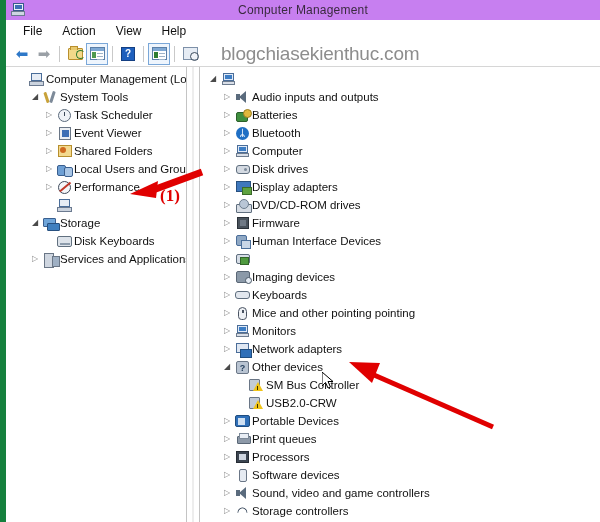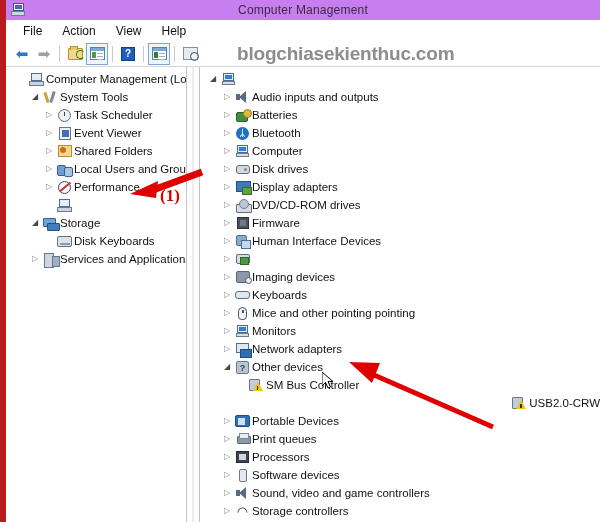--- a/index.html
+++ b/index.html
@@ -6,21 +6,21 @@
   html, body {
     width: 600px; height: 522px;
     font-family: "Liberation Sans", sans-serif;
     overflow: hidden;
     background: #ffffff;
   }
   #app {
     position: relative;
     width: 600px; height: 522px;
     background: #e5e5e5;
-    border-left: 6px solid #b91c1c;
+    border-left: 6px solid #15803d;
   }
 
   
   .titlebar {
     position: absolute; left: 0; top: 0; width: 594px; height: 20px;
     background: #c77ff0;
     display: flex; align-items: center;
   }
   .title-icon {
     width: 16px; height: 16px; margin-left: 4px; position: relative; flex: 0 0 auto;
@@ -97,21 +97,21 @@
   .ico-play .col { background: #2f7d32; }
   .ico-mag {
     width: 15px; height: 13px; background: #e6ecf4; border: 1px solid #7d90a8; position: relative;
   }
   .ico-mag::after {
     content: ""; position: absolute; left: 6px; top: 4px; width: 7px; height: 7px;
     border: 1.5px solid #3a4a5c; border-radius: 50%; background: rgba(255,255,255,.4);
   }
 
   .watermark {
-    margin-left: 36px; font-size: 19px; font-weight: bold; color: #8d8d8d;
+    margin-left: 20px; font-size: 19px; font-weight: normal; color: #8d8d8d;
     letter-spacing: -0.2px; white-space: nowrap;
   }
 
   
   .panes {
     position: absolute; left: 0; top: 67px; width: 594px; bottom: 0;
     display: flex; background: #ffffff;
   }
   .pane-left {
     width: 180px; flex: 0 0 auto; background: #ffffff; position: relative;
@@ -599,21 +599,21 @@
           <span class="twisty blank"></span>
           <span class="ticon">
             <span class="ic-warn">
               <span class="dev"></span>
               <span class="tri"></span>
               <span class="bang"></span>
             </span>
           </span>
           <span class="tlabel">SM Bus Controller</span>
         </div>
-        <div class="row" style="padding-left: 34px; justify-content: flex-end;">
+        <div class="row" style="padding-left: 34px;">
           <span class="twisty blank"></span>
           <span class="ticon">
             <span class="ic-warn">
               <span class="dev"></span>
               <span class="tri"></span>
               <span class="bang"></span>
             </span>
           </span>
           <span class="tlabel">USB2.0-CRW</span>
         </div>

